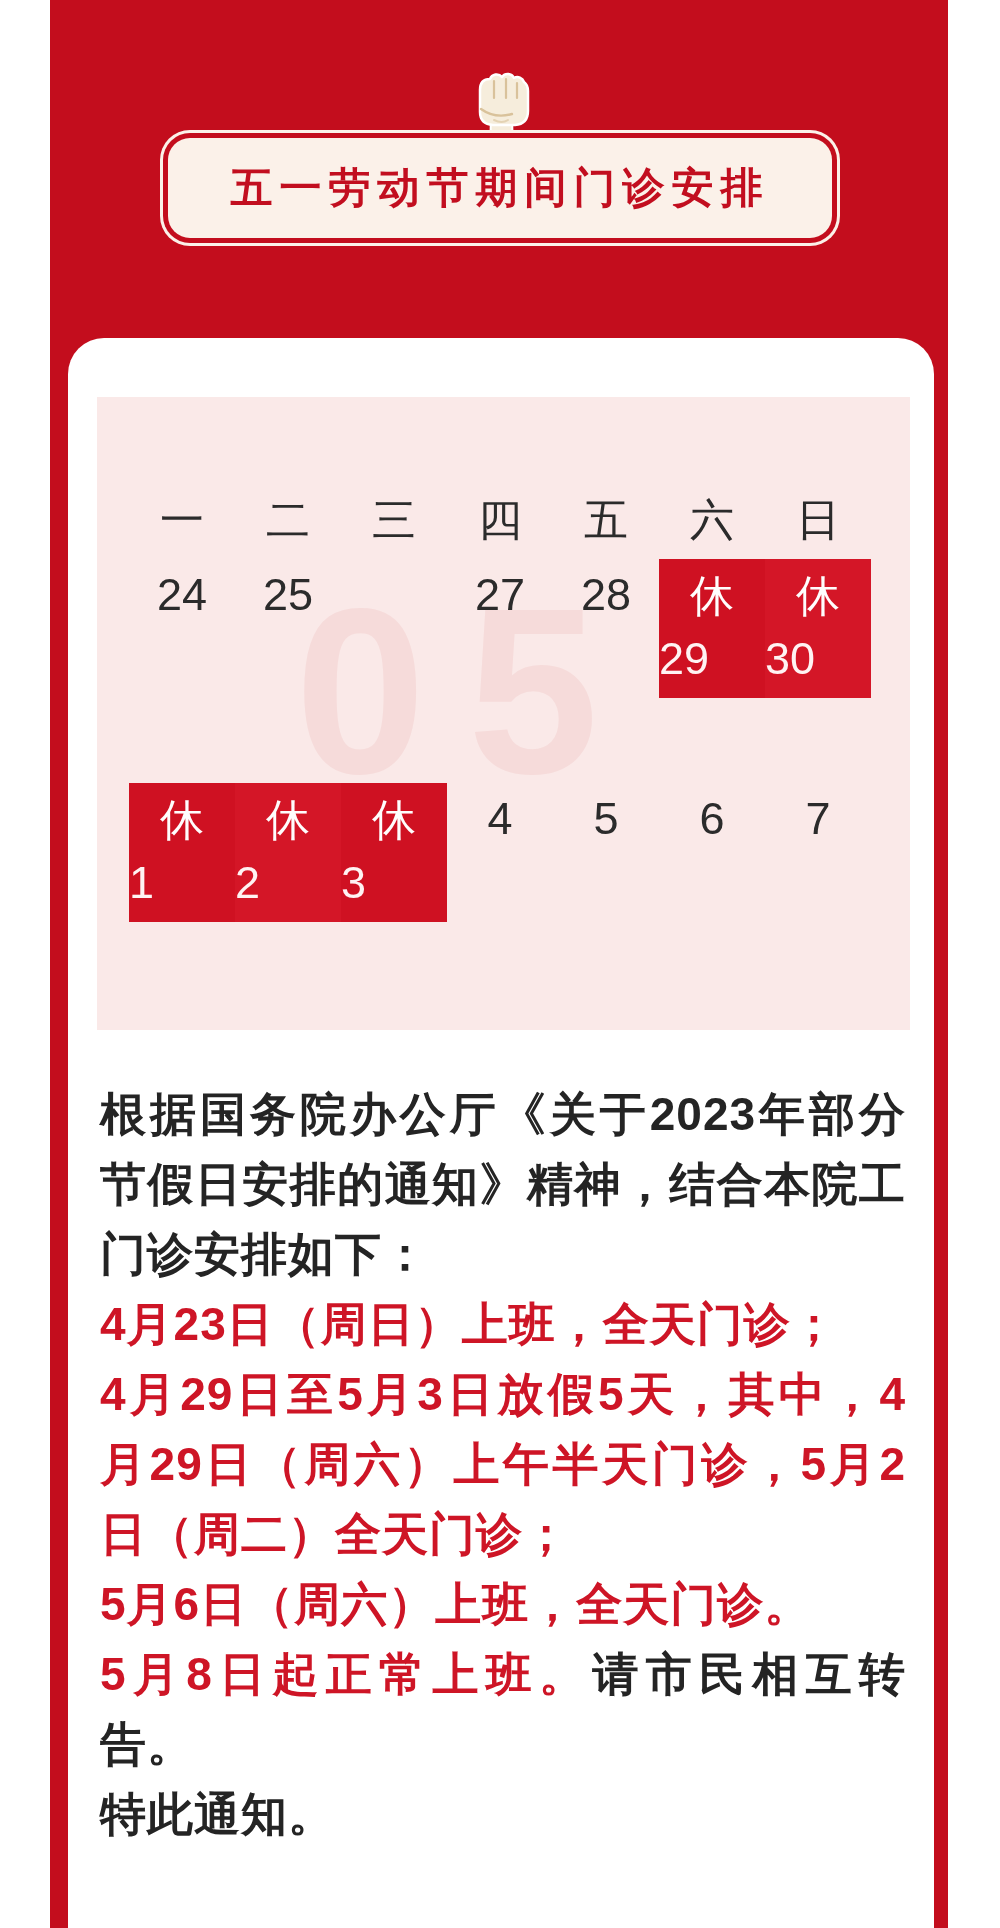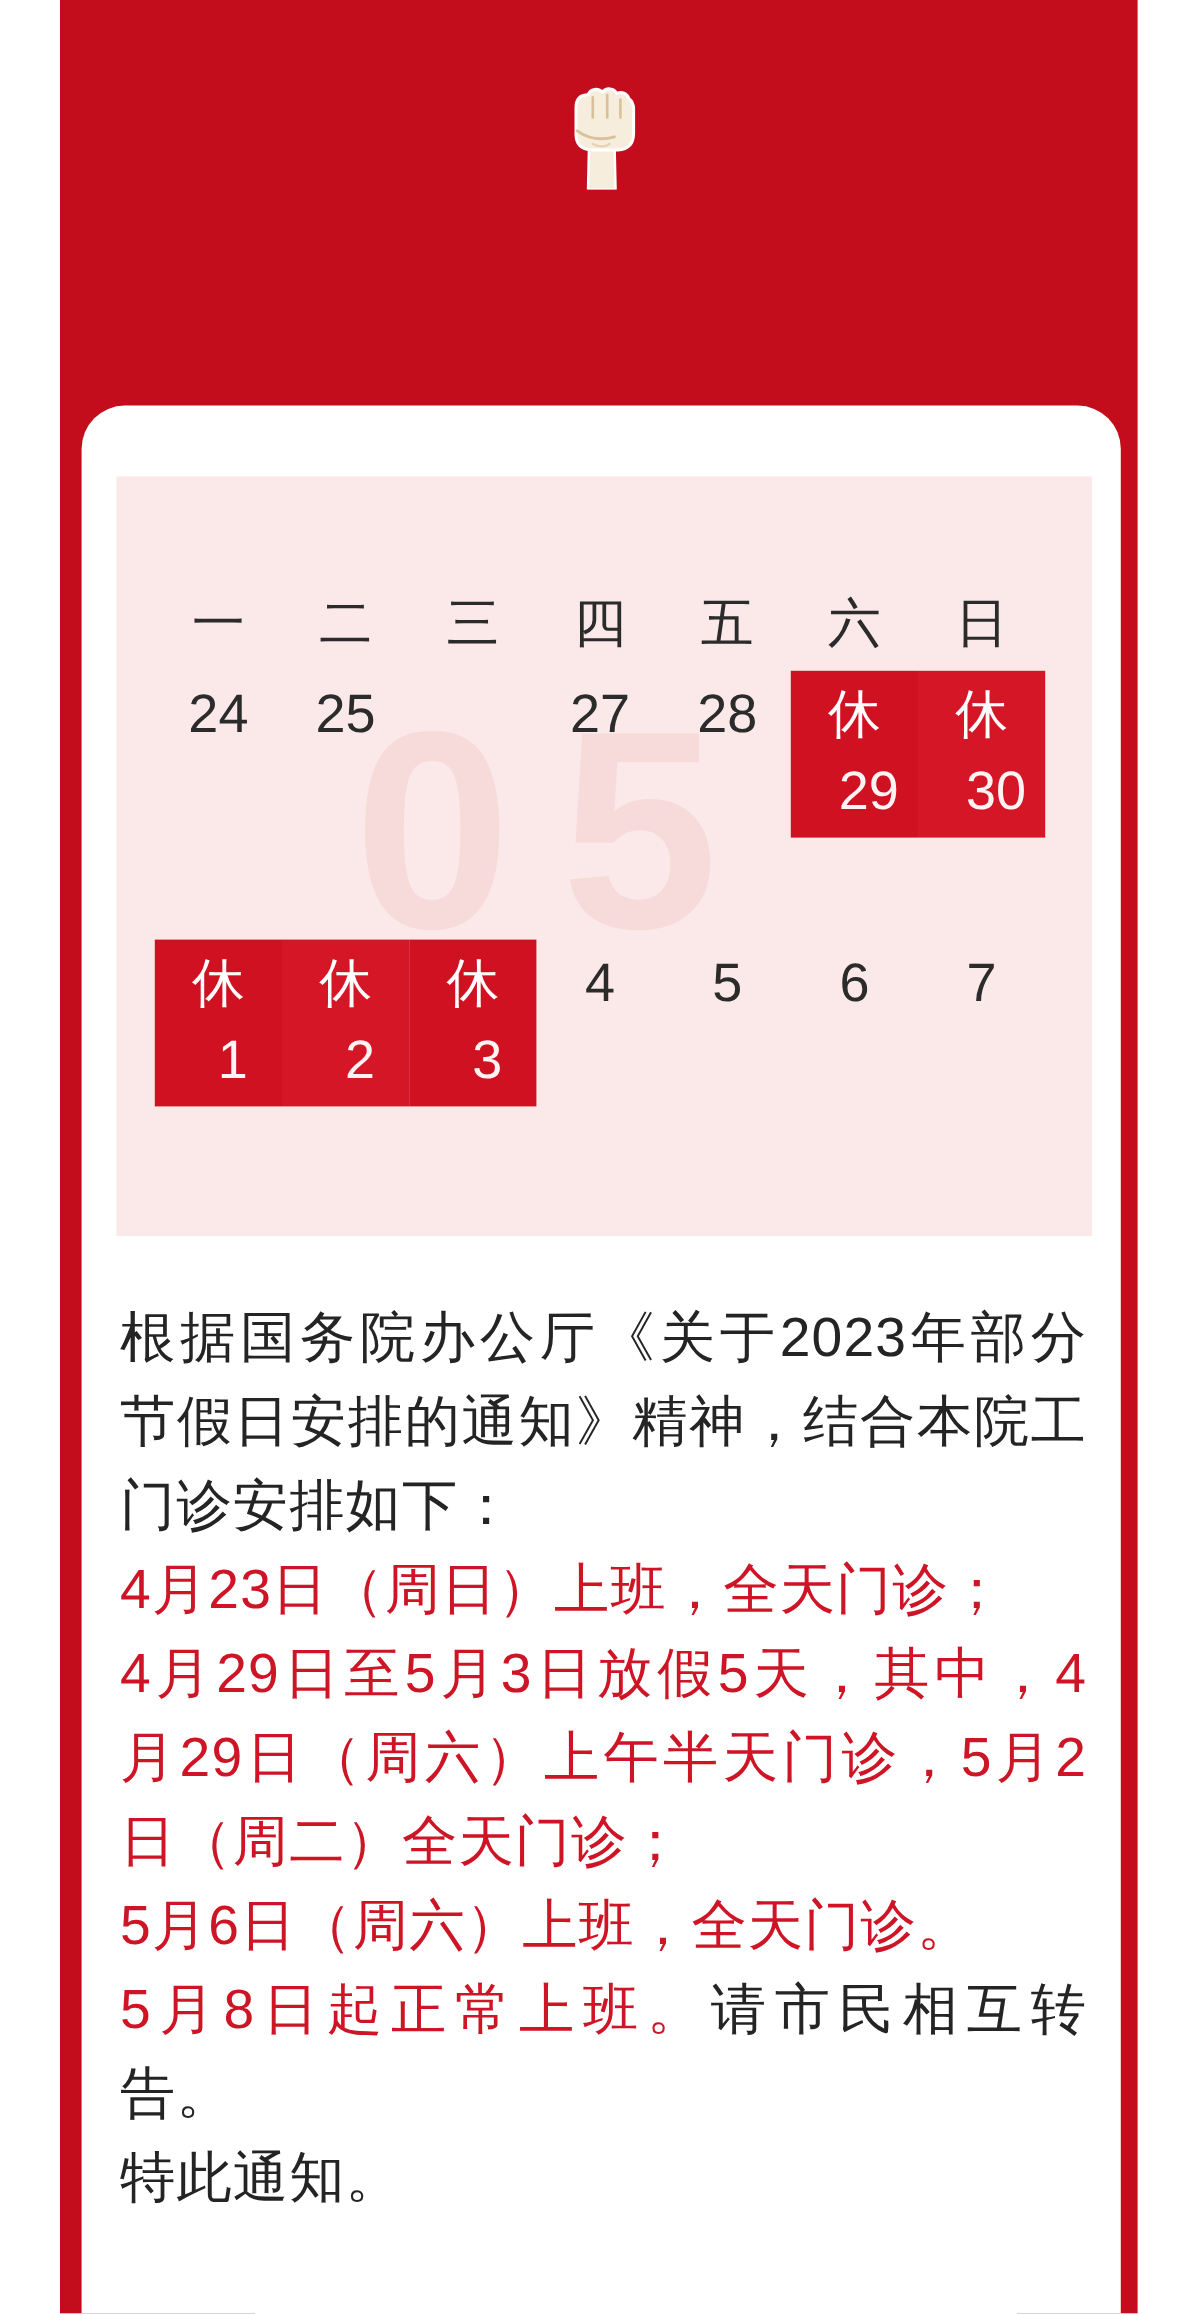--- a/index.html
+++ b/index.html
@@ -34,44 +34,47 @@
   .week-1{top:162px;}
   .week-2{top:386px;}
   .dcell{position:absolute;top:0;width:106px;height:139px;}
   .dcell .day-num{position:absolute;left:0;top:10px;width:106px;height:52px;line-height:52px;
                   text-align:center;font-size:45px;color:#2B2B2B;}
   .dcell.rest{background:#CF1122;}
   .dcell.rest.alt{background:#D41627;}
   .dcell .rest-label{position:absolute;left:0;top:12px;width:106px;height:50px;line-height:50px;
                      text-align:center;font-size:44px;color:#FFFDFD;}
   .dcell .rest-num{position:absolute;left:0;top:75px;width:106px;height:50px;line-height:50px;
-                   text-align:center;font-size:45px;color:#FFF3F3;padding-left:12px;}
+                   font-size:45px;color:#FFF3F3;}
 
   
   .notice{position:absolute;left:32px;top:741px;width:806px;}
-  .nline{height:70px;line-height:70px;font-size:46px;font-weight:400;letter-spacing:1px;
+  .nline{height:70px;line-height:70px;font-size:46px;font-weight:700;letter-spacing:1px;
          white-space:nowrap;text-align:left;}
   .nline.fill{white-space:normal;text-align:justify;text-align-last:justify;text-justify:inter-character;}
   .seg-black{color:#242424;text-align:center;}
   .seg-red{color:#CE1526;}
 </style>
 </head>
 <body>
 
 <div class="page">
   <div class="poster">
 
     <svg class="fist" viewBox="0 0 74 104" xmlns="http://www.w3.org/2000/svg">
       <path d="M27,60 L48,60 L49,104 L26,104 Z" fill="#F6EDDC" stroke="#FFFFFF" stroke-width="2"></path>
       <path d="M16,36 q0,-11 10,-11 a7,7 0 0 1 12,-2 a7,7 0 0 1 12,1 a7,7 0 0 1 10,4 q4,3 4,9 l0,20 q0,13 -13,14 l-22,0 q-13,-1 -13,-13 Z" fill="#F6EDDC" stroke="#FFFFFF" stroke-width="2.5" stroke-linejoin="round"></path>
       <path d="M30,27 v17 M42,25 v19 M53,29 v15" fill="none" stroke="#D9C29B" stroke-width="2.2" stroke-linecap="round"></path>
       <path d="M17,55 q14,10 31,5" fill="none" stroke="#D9C29B" stroke-width="2.4" stroke-linecap="round"></path>
       <path d="M30,66 q8,4 14,0" fill="none" stroke="#E4D3B4" stroke-width="2" stroke-linecap="round"></path>
     </svg>
 
+    <div class="badge">
+      <div class="badge-title">五一劳动节期间门诊安排</div>
+    </div>
 
     <div class="card">
 
       <div class="panel">
         <div class="watermark">05</div>
         <div class="grid">
           <div class="weekrow">
               <div class="wcell">一</div>
               <div class="wcell">二</div>
               <div class="wcell">三</div>

